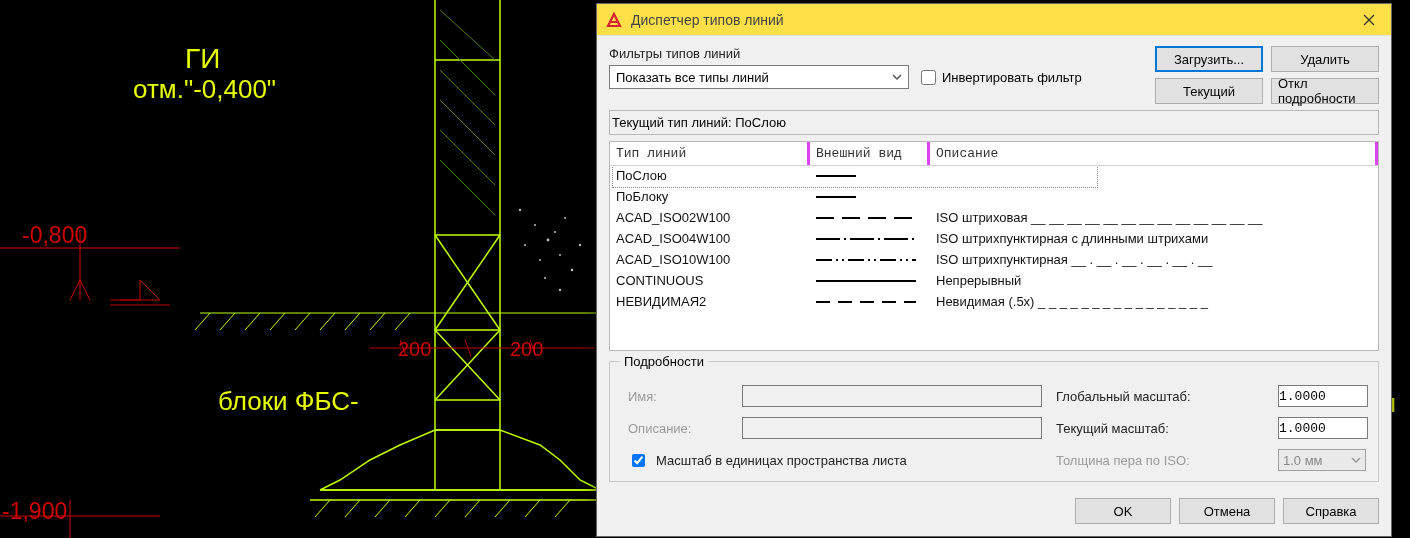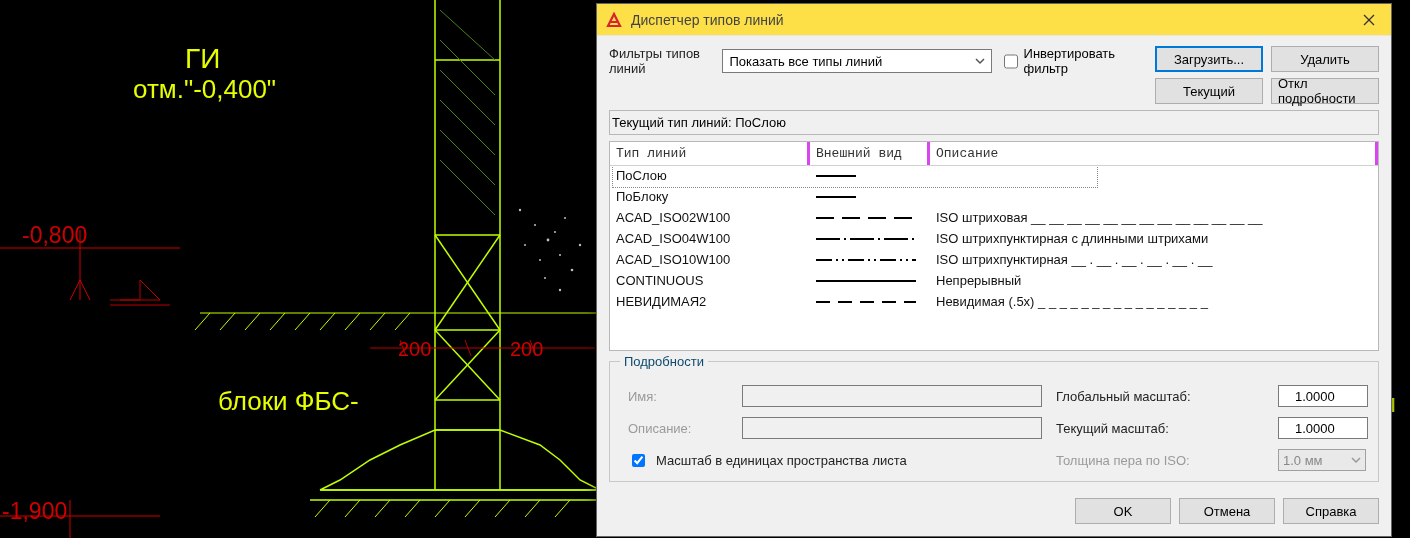--- a/index.html
+++ b/index.html
@@ -79,21 +79,21 @@
 
   
   .filter-row {
     display:flex;
     align-items:flex-start;
     gap:8px;
   }
   .filter-left {
     flex:1;
     display:flex;
-    flex-direction:row;
+    flex-direction:column;
     gap:4px;
   }
   .filter-left .lbl { color:#222; }
   .filter-controls {
     display:flex;
     align-items:center;
     gap:12px;
   }
   .dropdown {
     position:relative;
@@ -202,37 +202,37 @@
     border:1px solid #c8c8c8;
     padding:8px 10px 10px 10px;
     margin-top:4px;
   }
   .fieldset .legend {
     position:relative;
     top:-16px;
     background:#f0f0f0;
     padding:0 4px;
     display:inline-block;
-    color:#0c4a6e;
+    color:#000000;
     margin-bottom:-8px;
   }
   .details-grid {
     display:grid;
     grid-template-columns: 100px 300px 1fr 90px;
     gap:10px 14px;
     align-items:center;
     margin-left:8px;
   }
   .details-grid .lbl { color:#9a9a9a; }
   .details-grid .lbl.active { color:#222; }
   .details-grid input[type=text] {
     height:22px;
     border:1px solid #7a7a7a;
-    padding:0 16px;
-    font-family:Liberation Sans, sans-serif;
+    padding:0 0;
+    font-family:Liberation Mono, monospace;
     font-size:13px;
   }
   .details-grid input[disabled] { background:#f0f0f0; color:#999; }
   .details-row3 {
     display:flex;
     align-items:center;
     gap:8px;
     grid-column: 1 / span 2;
     color:#222;
   }

